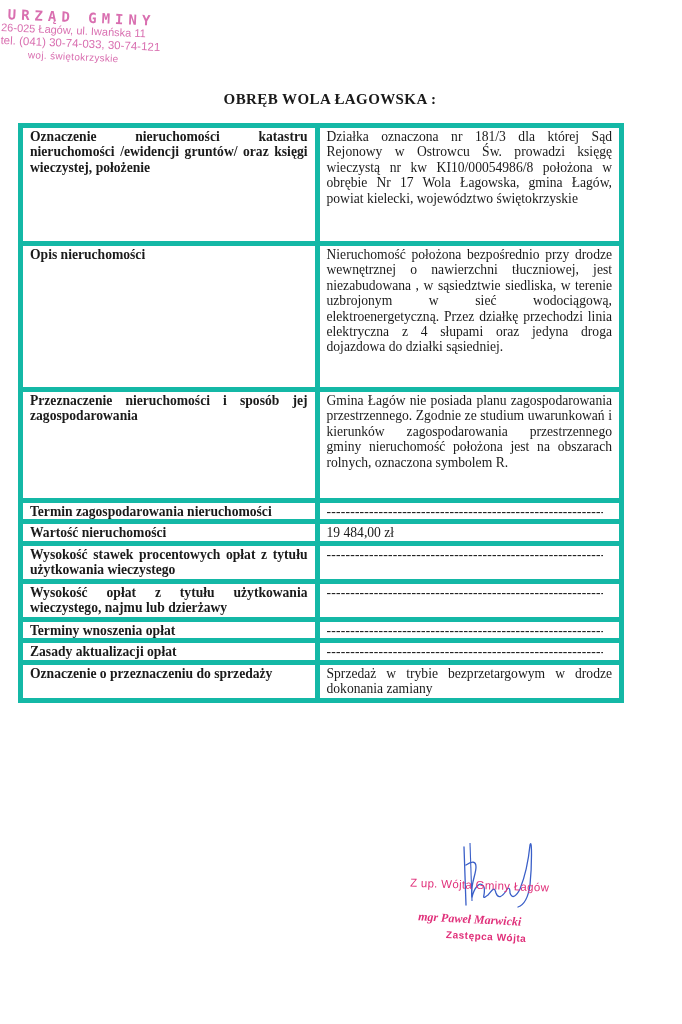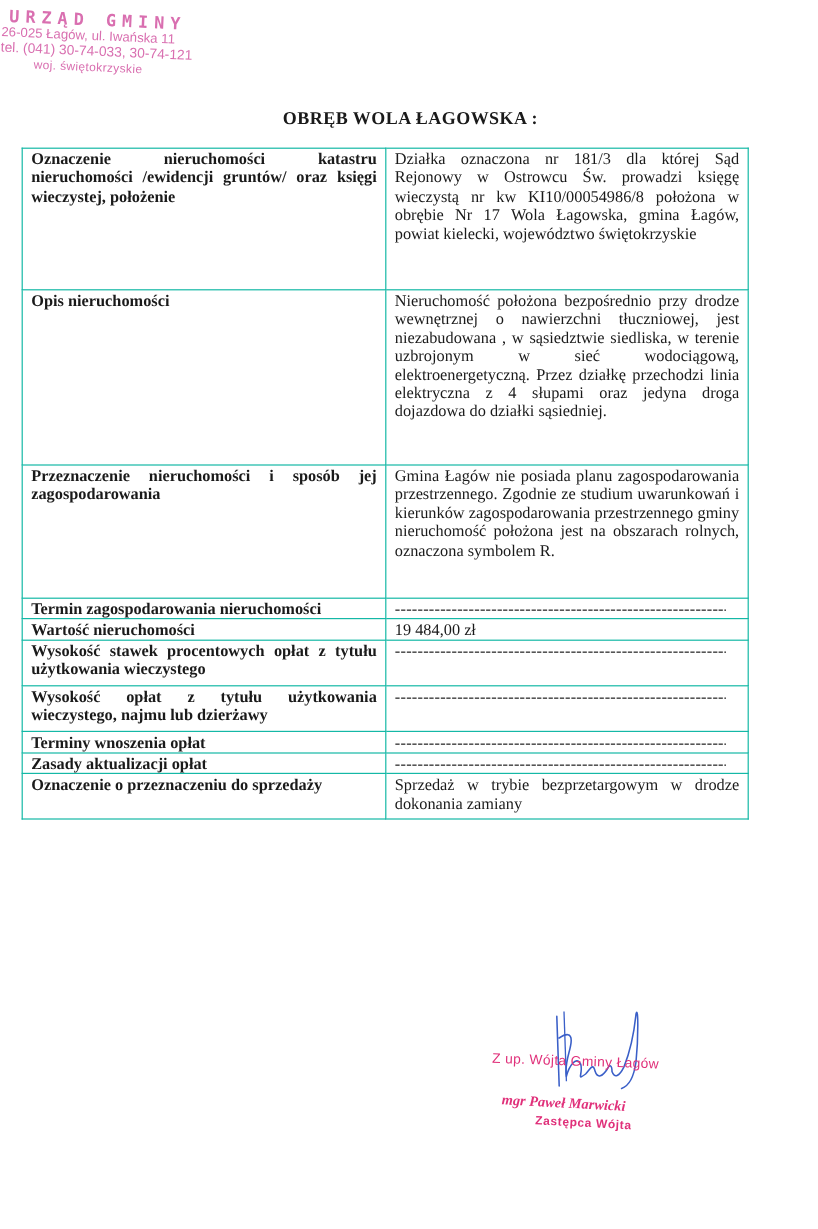--- a/index.html
+++ b/index.html
@@ -11,30 +11,30 @@
     position:absolute; left:2px; top:8px; width:190px;
     color:#d96fb0; font-family:"Liberation Sans","DejaVu Sans",sans-serif;
     transform:rotate(2.5deg); transform-origin:left top; line-height:13px;
   }
   .stamp-top .s1 { font-size:14px; font-weight:bold; letter-spacing:5px; padding-left:6px; font-family:"DejaVu Sans Mono", monospace; }
   .stamp-top .s2 { font-size:11px; padding-left:0px; }
   .stamp-top .s3 { font-size:11.5px; padding-left:0px; }
   .stamp-top .s4 { font-size:10px; padding-left:28px; letter-spacing:0.3px; }
 
   .title {
-    position:absolute; left:12px; width:660px; top:91px; text-align:center;
+    position:absolute; left:0; width:660px; top:91px; text-align:center;
     font-weight:bold; font-size:15px; letter-spacing:0.4px;
   }
 
   table.main {
     position:absolute; left:18px; top:123px; width:606px;
     border-collapse:collapse; font-size:13.6px; line-height:15.4px;
   }
   table.main td {
-    border:1px solid #14b8a6; vertical-align:top; padding:1px 7px 0 7px;
+    border:5px solid #14b8a6; vertical-align:top; padding:1px 7px 0 7px;
   }
   td.lbl { width:287px; font-weight:bold; text-align:justify; text-align-last:left; }
   td.val { width:286px; text-align:justify; }
   td.val.bold { font-weight:bold; }
   td.val.dash { letter-spacing:0.2px; overflow:hidden; white-space:nowrap; }
   .dashes { display:block; overflow:hidden; white-space:nowrap; width:276px; }
 
   .sign-block {
     position:absolute; left:400px; top:835px; width:200px; height:120px;
   }

